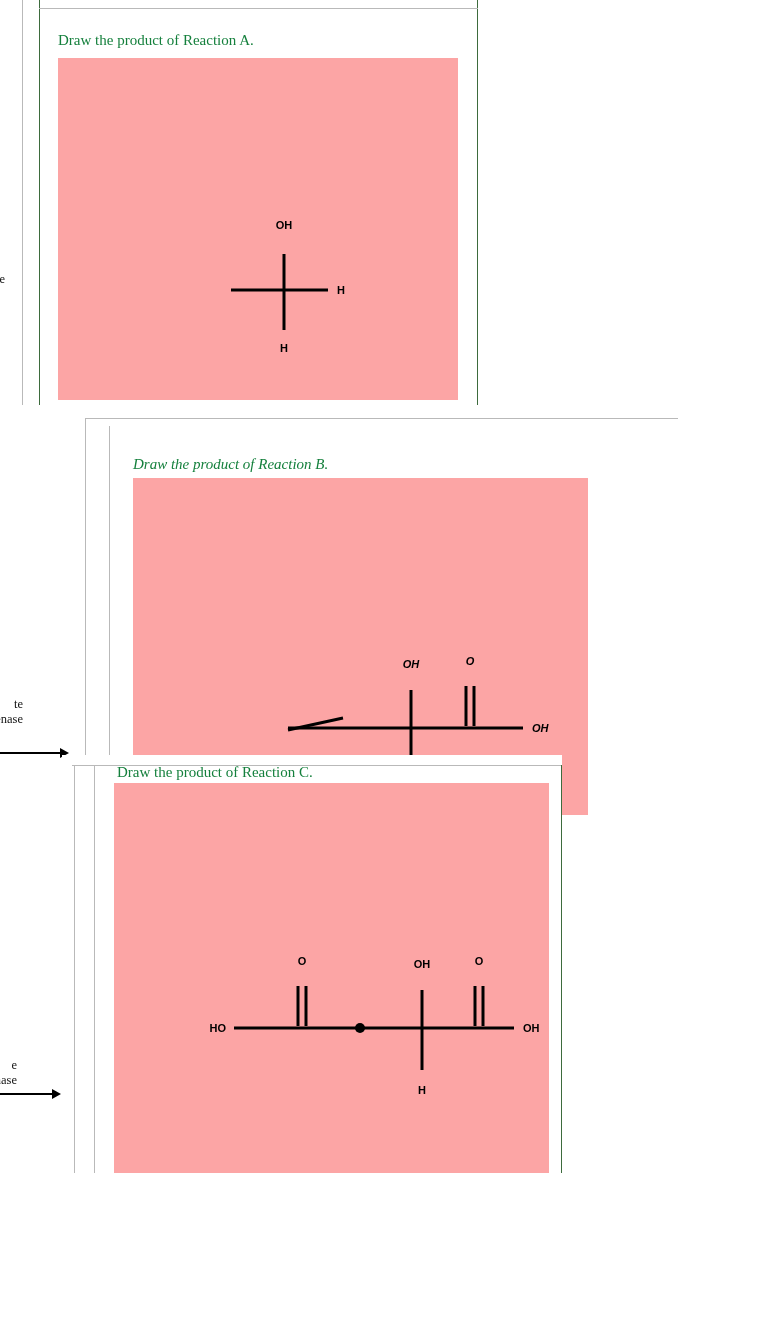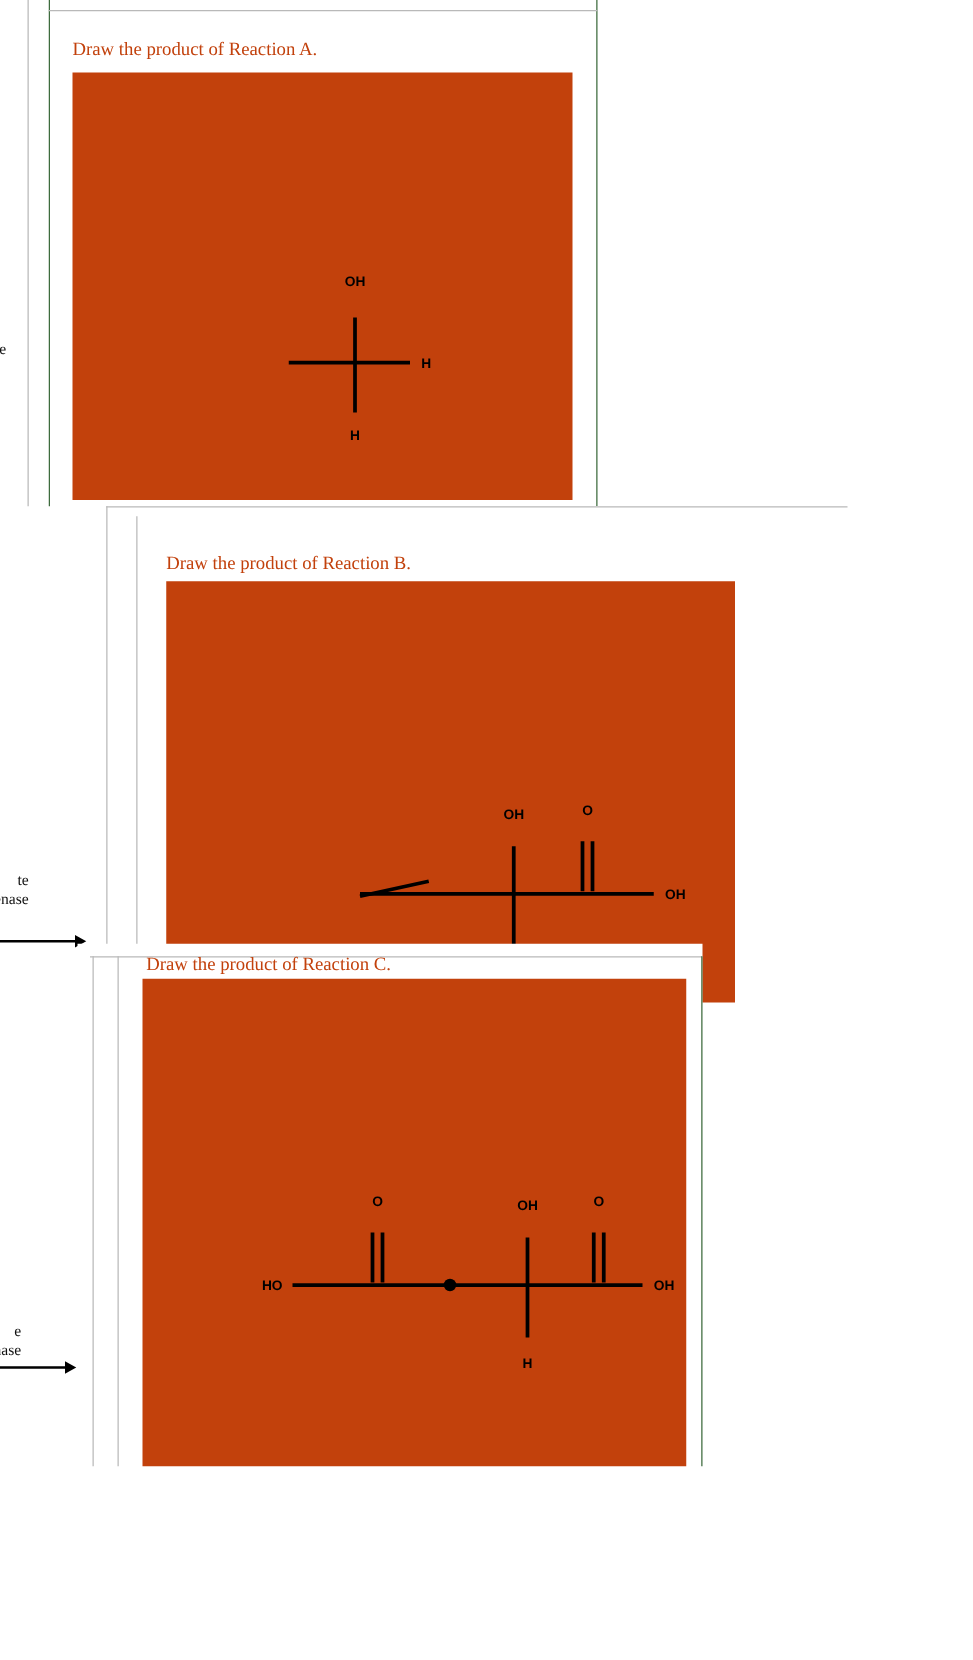--- a/index.html
+++ b/index.html
@@ -40,27 +40,27 @@
     left: 0;
     right: 0;
     height: 1px;
     background: #b9b9b9;
   }
 
   .prompt-text {
     position: absolute;
     font-family: "Liberation Serif", serif;
     font-size: 15px;
-    color: #c2410c;
+    color: #15803d;
     white-space: nowrap;
   }
 
   .canvas {
     position: absolute;
-    background: #c2410c;
+    background: #fca5a5;
   }
 
   .left-label {
     position: absolute;
     font-family: "Liberation Serif", serif;
     font-size: 12.5px;
     color: #111;
     white-space: nowrap;
     text-align: right;
   }
@@ -123,21 +123,21 @@
       <text x="279" y="236" text-anchor="start">H</text>
       <text x="226" y="294" text-anchor="middle">H</text>
     </svg>
   </div>
 </div>
 
 <div class="left-label" style="left:-40px; top:272px; width:45px;">
   <span>e</span>
 </div>
 
-<div class="panel" style="left:78px; top:405px; width:600px; height:398px;">
+<div class="panel" style="left:78px; top:418px; width:600px; height:398px;font-style:italic;">
   <div class="panel-border-top" style="left:7px; right:0; top:0px;"></div>
   <div class="panel-border-left" style="left:7px; top:0; height:398px;"></div>
   <div class="panel-border-left" style="left:31px; top:8px; height:390px;"></div>
 
   <div class="prompt-text" style="left:55px; top:38px;">Draw the product of Reaction B.</div>
 
   <div class="canvas" style="left:55px; top:60px; width:455px; height:337px;">
     <svg class="mol" style="left:0; top:0;" width="455" height="337" viewBox="0 0 455 337">
 
       <line x1="155" y1="250" x2="390" y2="250"></line>

